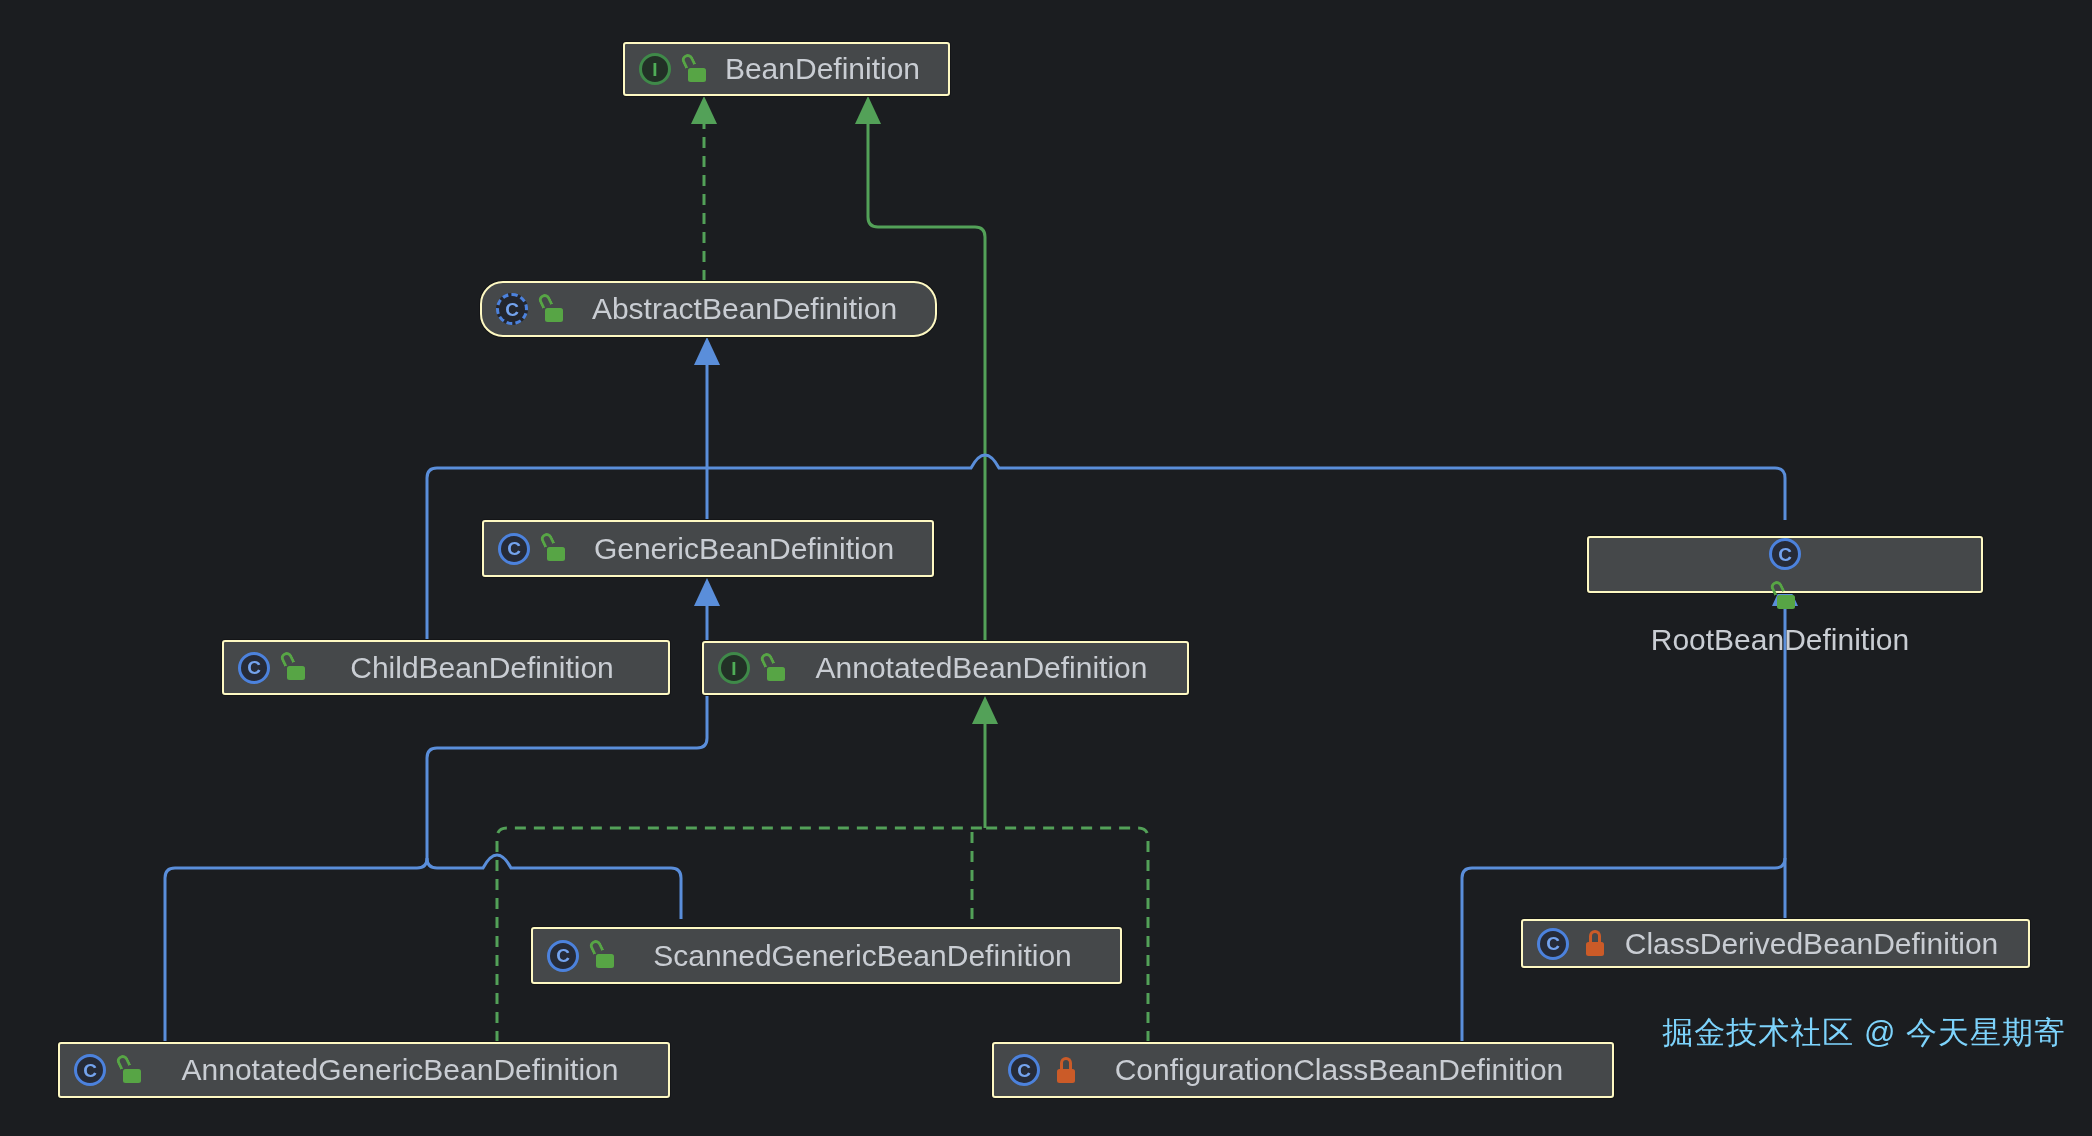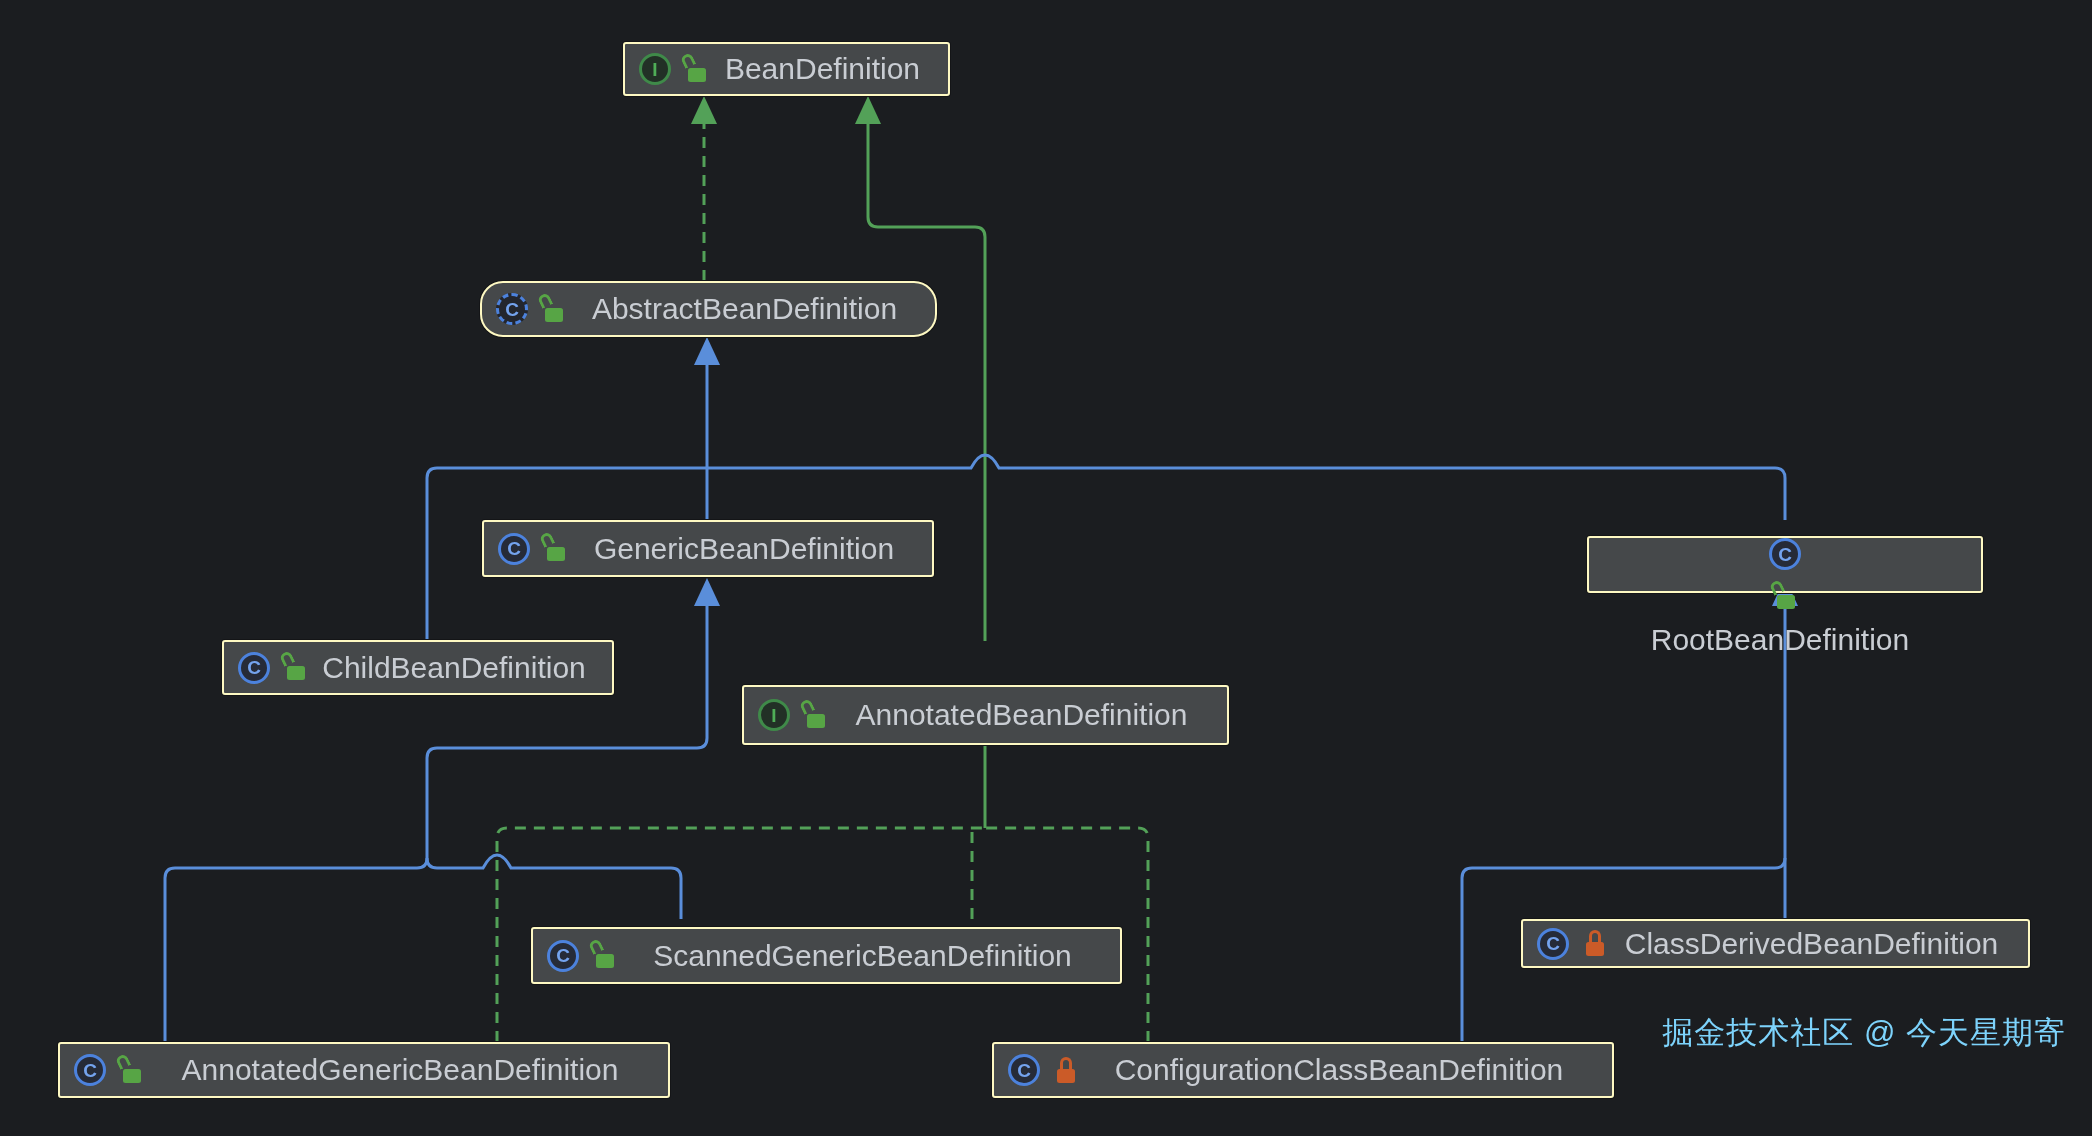--- a/index.html
+++ b/index.html
@@ -40,22 +40,22 @@
   }
   .lock.open{--lc:#57a545;}
   .lock.open::before{left:-2px;top:-2px;transform:rotate(-26deg);}
   .lock.closed{--lc:#cb5b28;}
   .lock.closed::before{left:7px;top:0;}
   
   #n0{left:623px;top:42px;width:327px;height:54px;}
   #n1{left:480px;top:281px;width:457px;height:56px;border-radius:23px;}
   #n2{left:482px;top:520px;width:452px;height:57px;justify-content:space-between;}
   #n3{left:1587px;top:536px;width:396px;height:57px;flex-direction:column;}
-  #n4{left:222px;top:640px;width:392px;height:55px;}
-  #n5{left:742px;top:641px;width:487px;height:60px;margin-top:44px;}
+  #n4{left:222px;top:640px;width:448px;height:55px;}
+  #n5{left:702px;top:641px;width:487px;height:54px;}
   #n6{left:531px;top:919px;width:591px;height:57px;margin-top:8px;}
   #n7{left:1521px;top:919px;width:509px;height:49px;}
   #n8{left:38px;top:1042px;width:612px;height:56px;margin-left:20px;}
   #n9{left:992px;top:1042px;width:622px;height:56px;}
   .edge{fill:none;stroke-width:3;stroke-linecap:butt;}
   .edge.blue{stroke:#5a8eda;}
   .edge.green{stroke:#53a158;}
   .edge.dash{stroke-dasharray:11 8;}
   .ah-blue{fill:#5a8eda;}
   .ah-green{fill:#53a158;}

